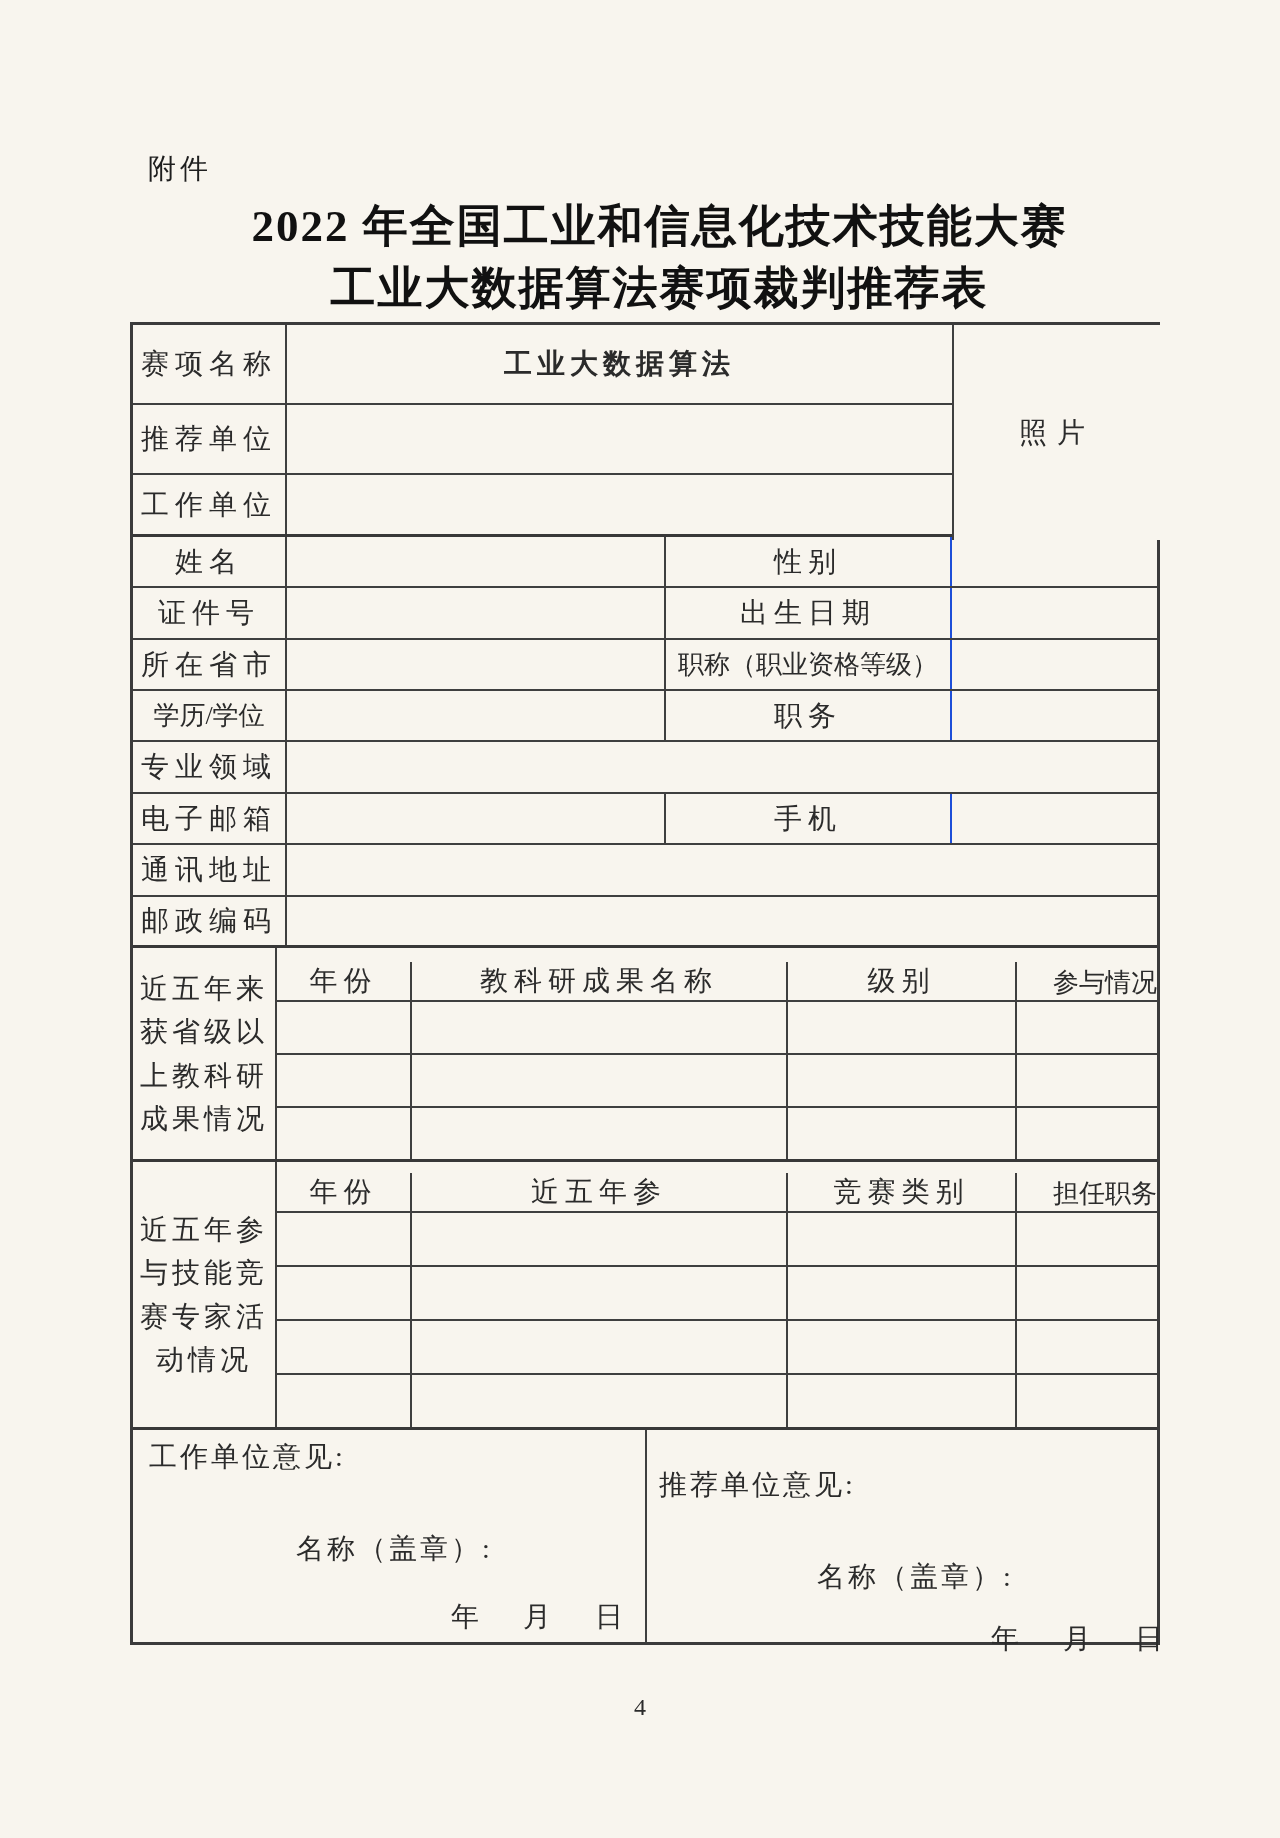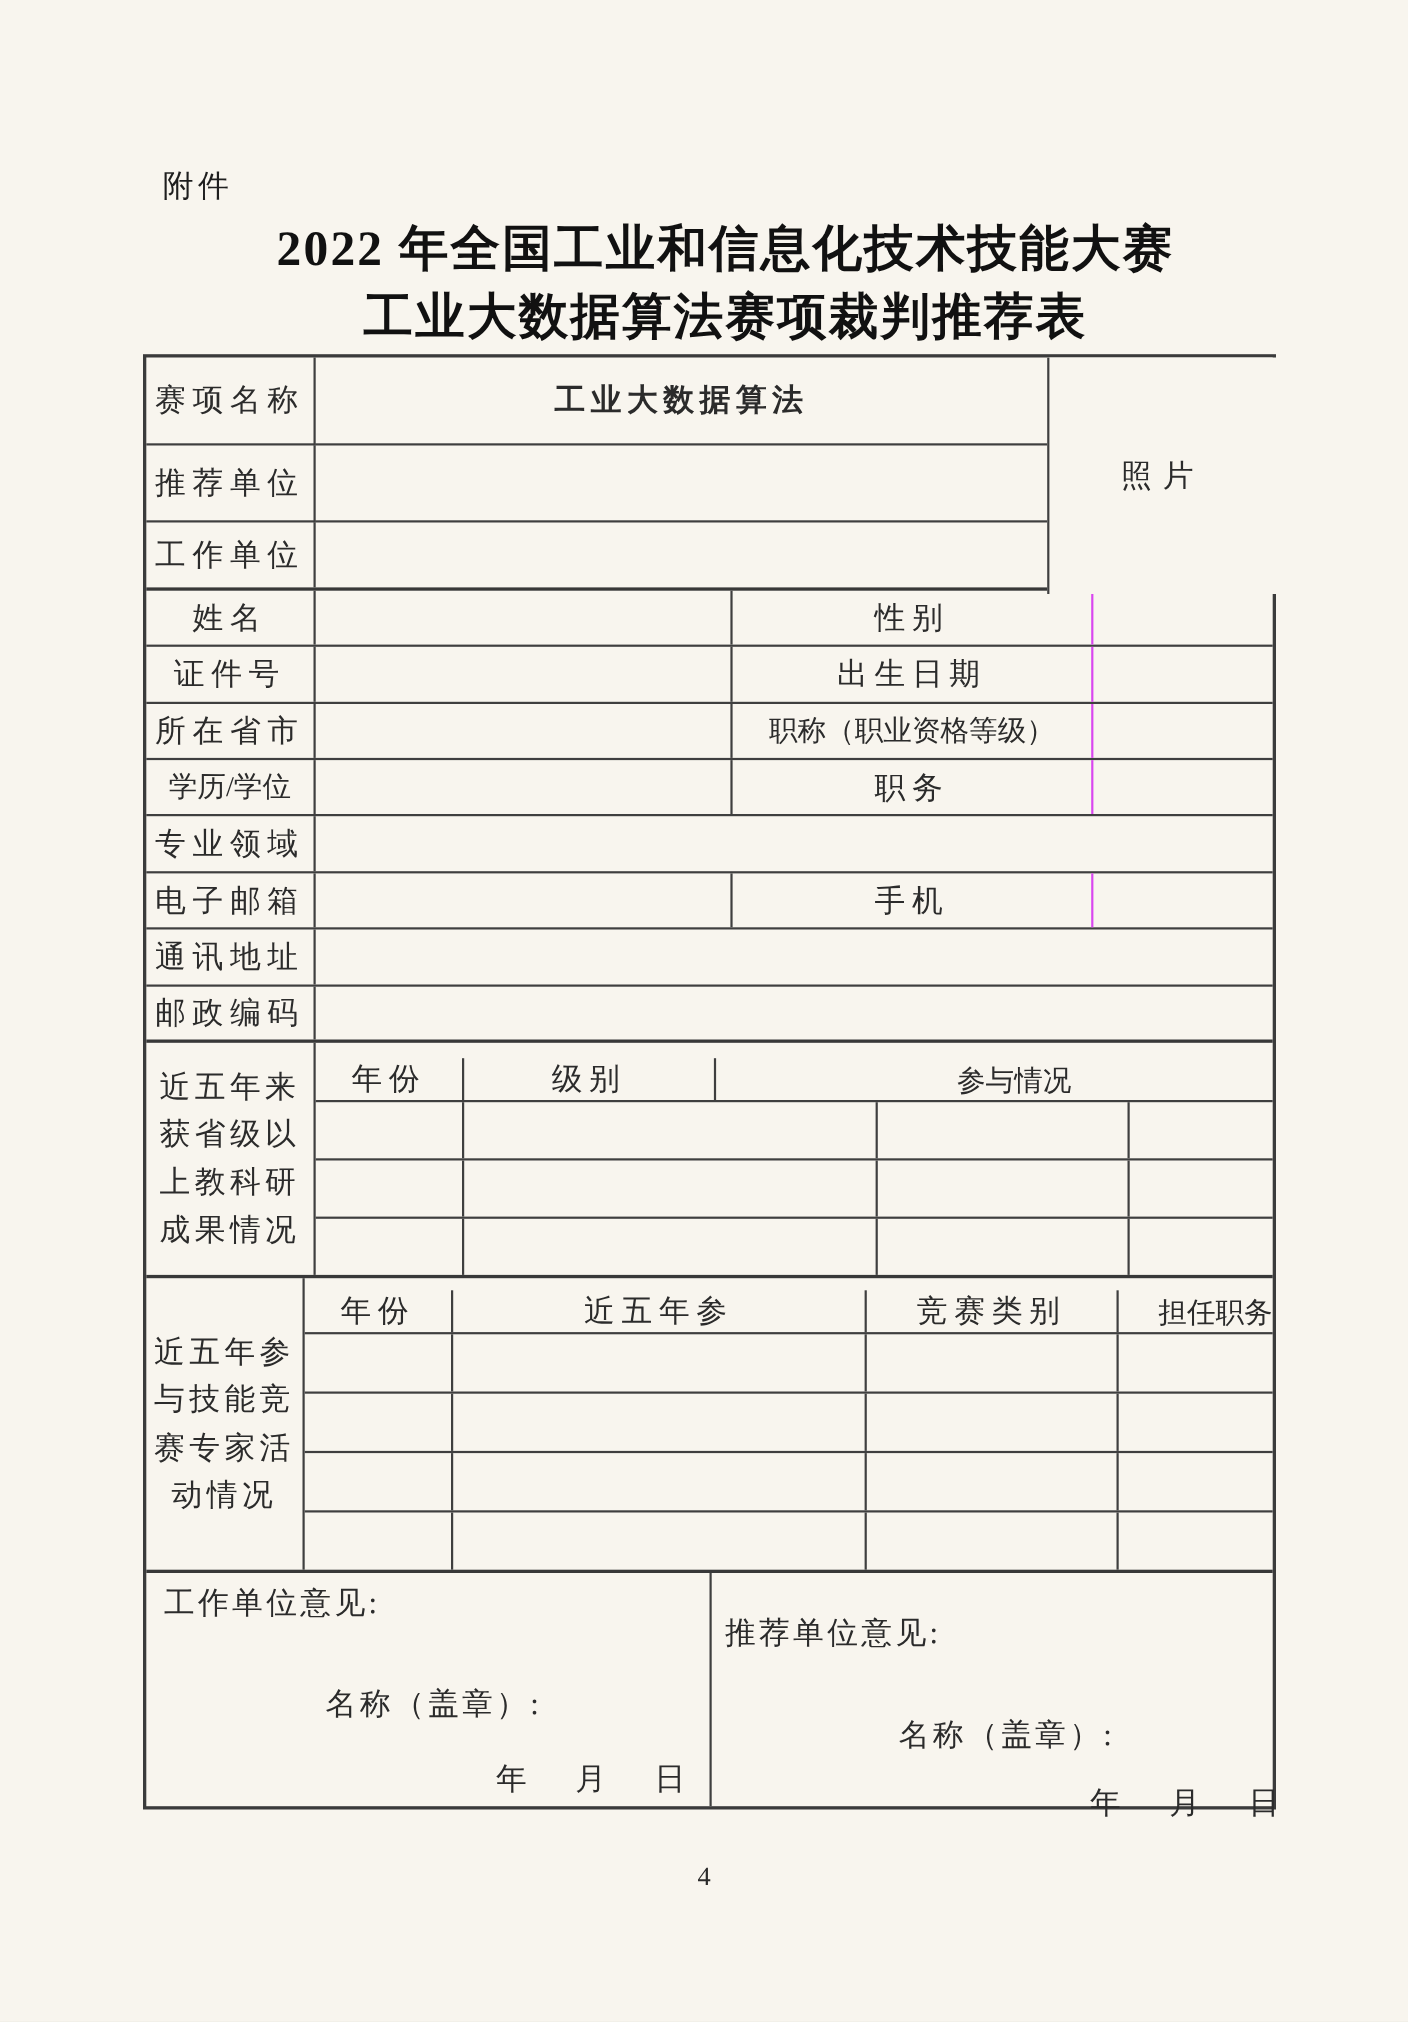--- a/index.html
+++ b/index.html
@@ -33,21 +33,21 @@
   .bb{border-bottom:2px solid #3f3f3f;}
   .bbh{border-bottom:3px solid #383838;}
   .cell{
     display:flex;align-items:center;justify-content:center;
     font-size:28px;color:#2b2b2b;
     overflow:hidden;white-space:nowrap;
   }
   .lab{letter-spacing:6px;}
   .cw-label{width:154px;border-right:2px solid #3f3f3f;}
   .cw-val{width:379px;border-right:2px solid #3f3f3f;}
-  .cw-lab2{width:328px;border-right:2px solid #d946ef;}
+  .cw-lab2{width:286px;border-right:2px solid #1d4ed8;}
   .cw-last{flex:1;}
   .cw-wide{flex:1;}
   .smallfit{font-size:26px;letter-spacing:0;}
   .boldval{font-weight:bold;letter-spacing:5px;}
   
   .photo-cell{
     position:absolute;left:819px;top:0;width:208px;height:215px;
     border-left:2px solid #3f3f3f;
     display:flex;align-items:center;justify-content:center;
     font-size:28px;letter-spacing:10px;color:#2b2b2b;
@@ -159,20 +159,21 @@
     </div>
 
     <div class="row bbh" style="height:214px">
       <div class="side-label">近五年来
 获省级以
 上教科研
 成果情况</div>
       <div class="sec-inner">
         <div class="sec-row sec-header">
           <div class="cell lab sc1">年份</div>
+          <div class="cell lab sc2">教科研成果名称</div>
           <div class="cell lab sc3">级别</div>
           <div class="cell lab sc4 smallfit">参与情况</div>
         </div>
         <div class="sec-row sec-empty">
           <div class="cell sc1"></div>
           <div class="cell sc2"></div>
           <div class="cell sc3"></div>
           <div class="cell sc4"></div>
         </div>
         <div class="sec-row sec-empty">

